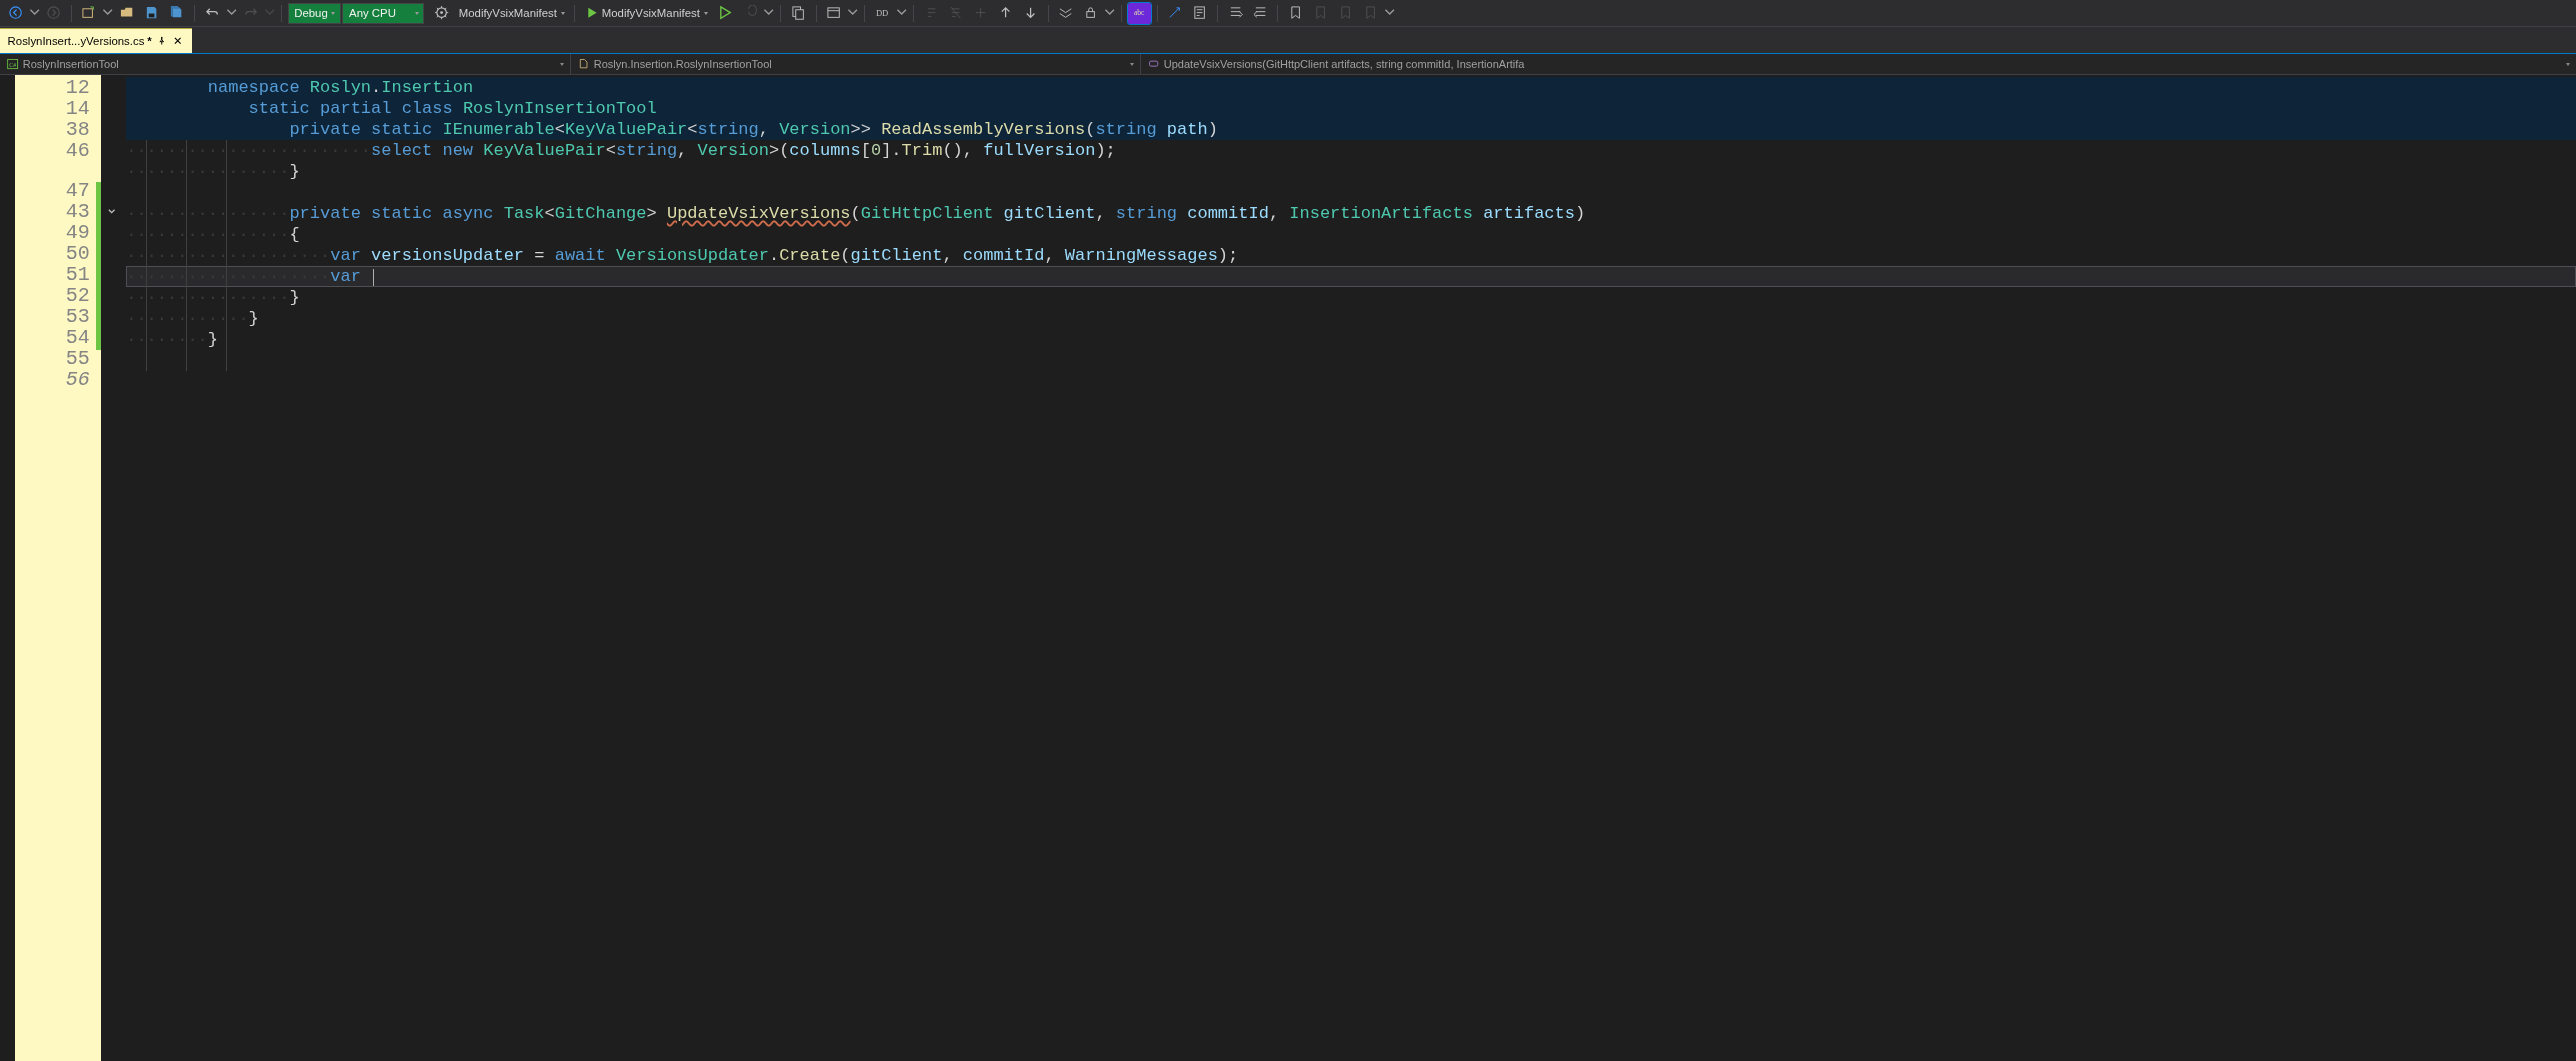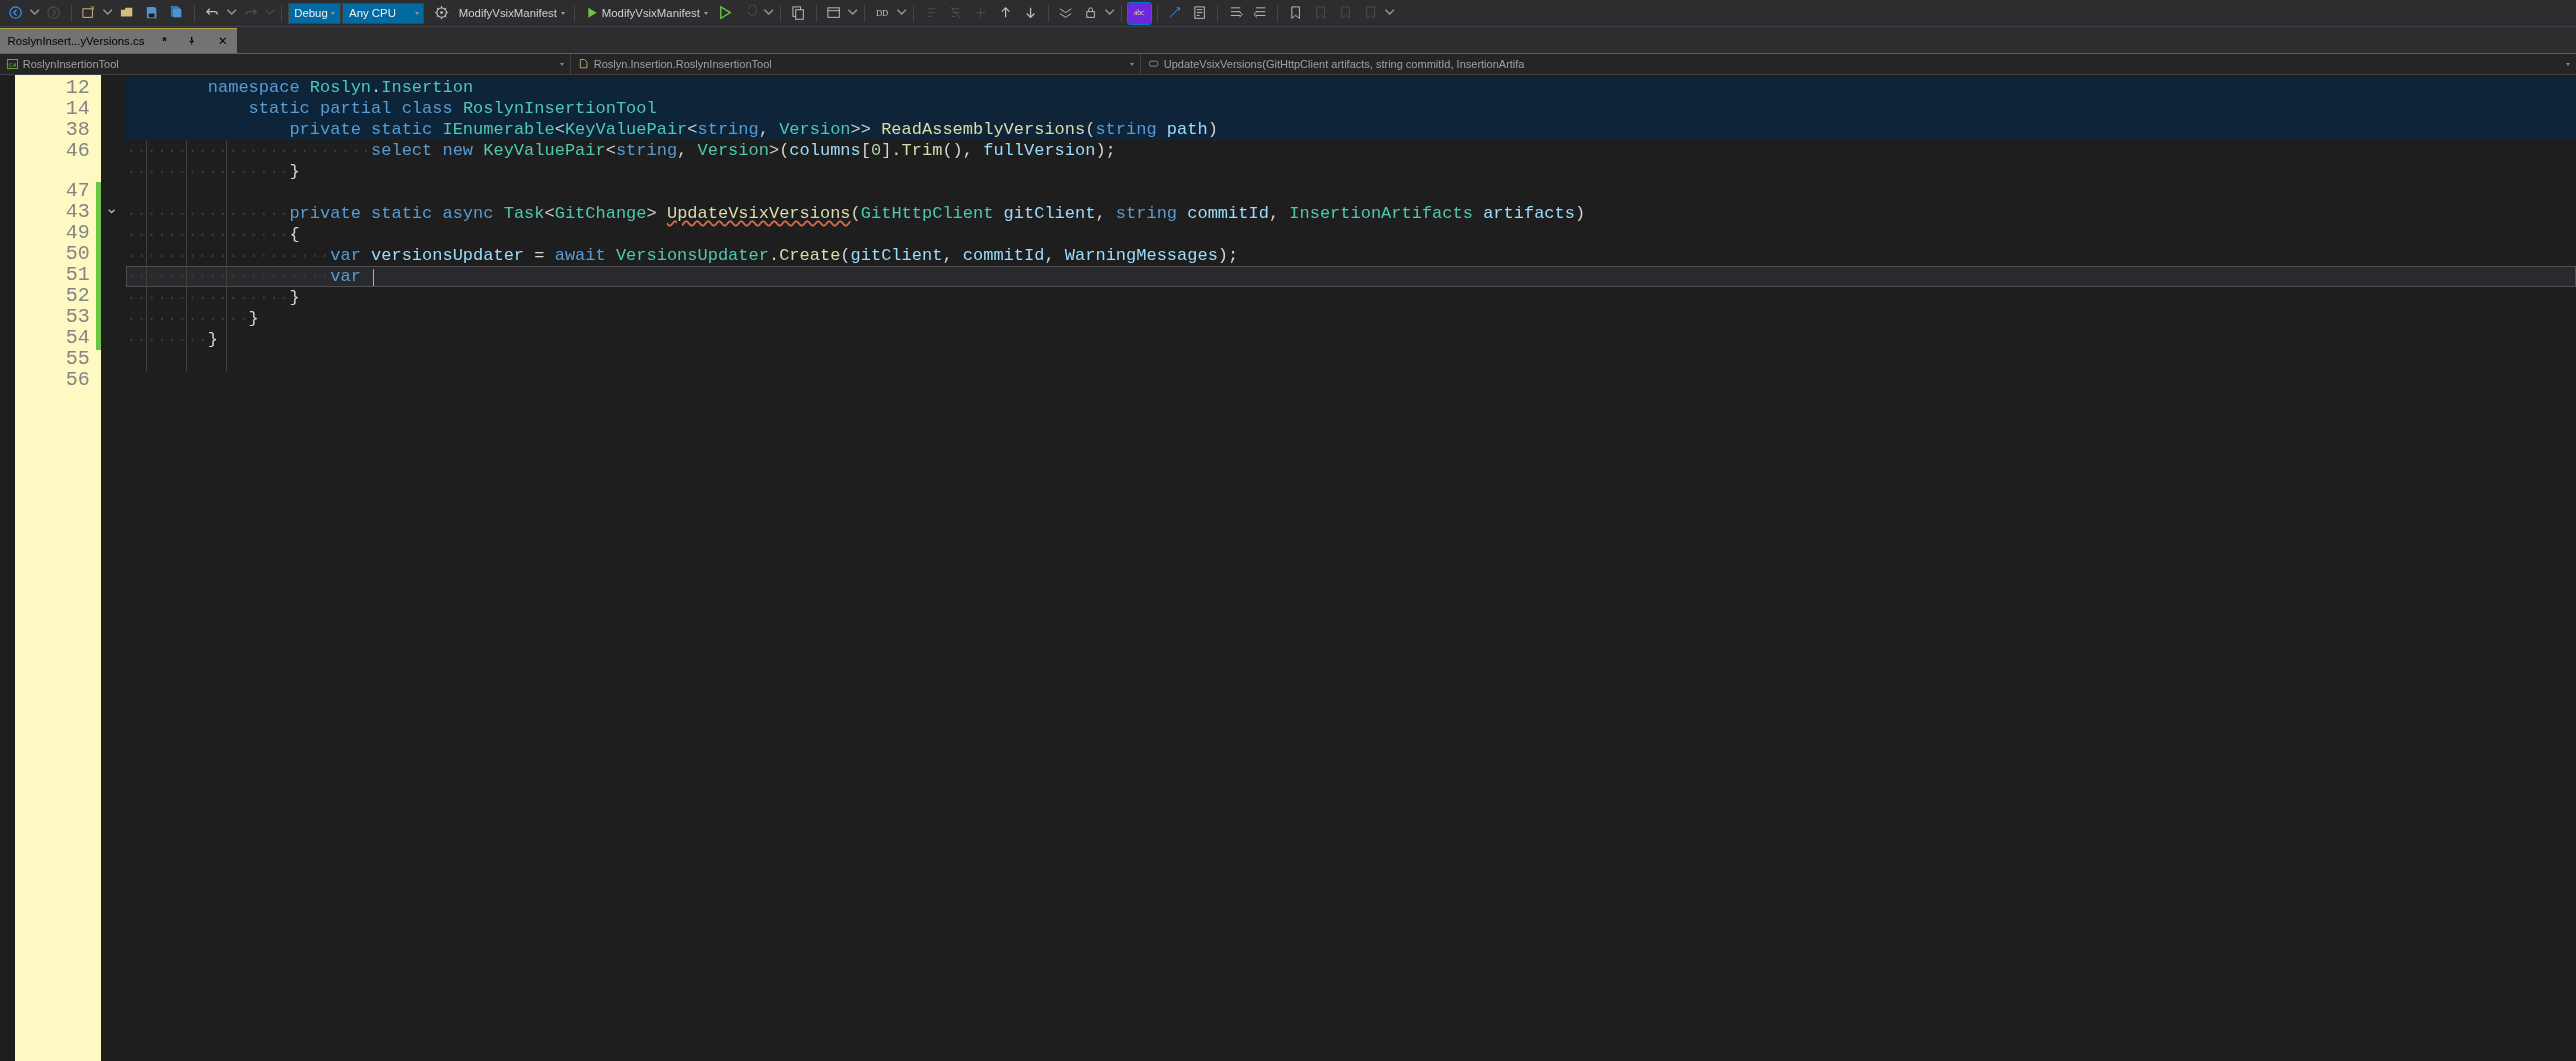--- a/index.html
+++ b/index.html
@@ -35,21 +35,21 @@
     display: flex;
     align-items: center;
     justify-content: center;
     cursor: pointer;
     border-radius: 1.9px;
   }
   .tb-btn.disabled { opacity: 0.45; cursor: default; }
   .tb-btn svg { width: 15.2px; height: 15.2px; }
   .tb-dropdown {
     height: 21px;
-    background: #0369a1;
+    background: #15803d;
     border: 1px solid #434346;
     display: flex;
     align-items: center;
     padding: 0 17px 0 5.7px;
     color: #f1f1f1;
     font-size: 11.4px;
     position: relative;
     cursor: pointer;
   }
   .tb-dropdown::after {
@@ -81,27 +81,27 @@
 
   
   .tab-well {
     background: #2d2d30;
     display: flex;
     height: 27px;
     align-items: flex-end;
     border-bottom: 1px solid #007acc;
   }
   .doc-tab {
-    background: #737373;
+    background: #fef9c3;
     color: #000;
     height: 25px;
     display: flex;
     align-items: center;
     padding: 0 7.6px;
-    gap: 18px;
+    gap: 3px;
     font-size: 11.4px;
     border-top: 1.9px solid #b5a642;
   }
   .doc-tab .aster { font-weight: bold; }
   .doc-tab .pin, .doc-tab .close {
     width: 13.3px; height: 13.3px;
     display:flex; align-items:center; justify-content:center;
     cursor:pointer;
     border-radius:1.9px;
   }
@@ -536,21 +536,21 @@
       <div style="height: 21px;">46</div>
       <div style="height: 21px; margin-top: 19px;">47</div>
       <div style="height: 21px;">43</div>
       <div style="height: 21px;">49</div>
       <div style="height: 21px;">50</div>
       <div style="height: 21px;">51</div>
       <div style="height: 21px;">52</div>
       <div style="height: 21px;">53</div>
       <div style="height: 21px;">54</div>
       <div style="height: 21px;">55</div>
-      <div style="height: 21px;">56</div>
+      <div style="height: 21px; font-style: italic;">56</div>
     </div>
   <div class="fold-gutter" id="fold-gutter">
       <div class="changebar" style="top: 107px; height: 168px;"></div>
       <div class="fold-glyph" style="top: 130px;">
         <svg width="11.4" height="11.4" viewBox="0 0 12 12">
           <path d="M3 4l3 3 3-3" fill="none" stroke="#c0c0c0" stroke-width="1.4"></path>
         </svg>
       </div>
     </div>
   <div class="code-surface" id="code-surface"><div class="code-line context-row"><span class="dots">        </span><span class="kw">namespace</span><span class="punct"> </span><span class="type">Roslyn</span><span class="punct">.</span><span class="type">Insertion</span></div><div class="code-line context-row"><span class="dots">            </span><span class="kw">static</span><span class="punct"> </span><span class="kw">partial</span><span class="punct"> </span><span class="kw">class</span><span class="punct"> </span><span class="type">RoslynInsertionTool</span></div><div class="code-line context-row"><span class="dots">                </span><span class="kw">private</span><span class="punct"> </span><span class="kw">static</span><span class="punct"> </span><span class="type">IEnumerable</span><span class="punct">&lt;</span><span class="type">KeyValuePair</span><span class="punct">&lt;</span><span class="kw">string</span><span class="punct">, </span><span class="type">Version</span><span class="punct">&gt;&gt; </span><span class="method">ReadAssemblyVersions</span><span class="punct">(</span><span class="kw">string</span><span class="punct"> </span><span class="local">path</span><span class="punct">)</span></div><div class="code-line"><span class="dots">························</span><span class="kw">select</span><span class="punct"> </span><span class="kw">new</span><span class="punct"> </span><span class="type">KeyValuePair</span><span class="punct">&lt;</span><span class="kw">string</span><span class="punct">, </span><span class="type">Version</span><span class="punct">&gt;(</span><span class="local">columns</span><span class="punct">[</span><span class="num">0</span><span class="punct">].</span><span class="method">Trim</span><span class="punct">(), </span><span class="local">fullVersion</span><span class="punct">);</span></div><div class="code-line"><span class="dots">················</span><span class="punct">}</span></div><div class="code-line"><span class="dots"></span></div><div class="code-line"><span class="dots">················</span><span class="kw">private</span><span class="punct"> </span><span class="kw">static</span><span class="punct"> </span><span class="kw">async</span><span class="punct"> </span><span class="type">Task</span><span class="punct">&lt;</span><span class="type">GitChange</span><span class="punct">&gt; </span><span class="method wavy">UpdateVsixVersions</span><span class="punct">(</span><span class="type">GitHttpClient</span><span class="punct"> </span><span class="local">gitClient</span><span class="punct">, </span><span class="kw">string</span><span class="punct"> </span><span class="local">commitId</span><span class="punct">, </span><span class="type">InsertionArtifacts</span><span class="punct"> </span><span class="local">artifacts</span><span class="punct">)</span></div><div class="code-line"><span class="dots">················</span><span class="punct">{</span></div><div class="code-line"><span class="dots">····················</span><span class="kw">var</span><span class="punct"> </span><span class="local">versionsUpdater</span><span class="punct"> = </span><span class="kw">await</span><span class="punct"> </span><span class="type">VersionsUpdater</span><span class="punct">.</span><span class="method">Create</span><span class="punct">(</span><span class="local">gitClient</span><span class="punct">, </span><span class="local">commitId</span><span class="punct">, </span><span class="local">WarningMessages</span><span class="punct">);</span></div><div class="code-line current-row"><span class="dots">····················</span><span class="kw">var</span><span class="punct"> </span><span class="cursor-caret"></span></div><div class="code-line"><span class="dots">················</span><span class="punct">}</span></div><div class="code-line"><span class="dots">············</span><span class="punct">}</span></div><div class="code-line"><span class="dots">········</span><span class="punct">}</span></div><div class="code-line"><span class="dots"></span></div><div class="guide" style="left: 20px; top: 65px; height: 231px;"></div><div class="guide" style="left: 60px; top: 65px; height: 231px;"></div><div class="guide" style="left: 100px; top: 65px; height: 231px;"></div></div>

